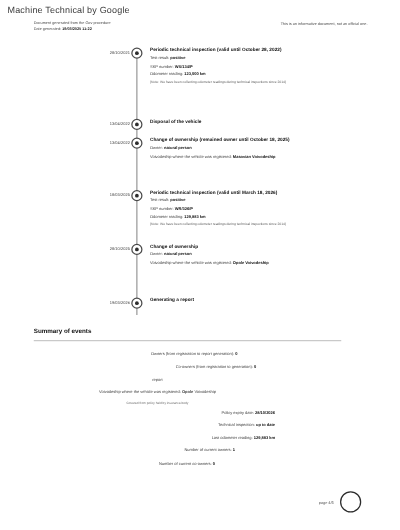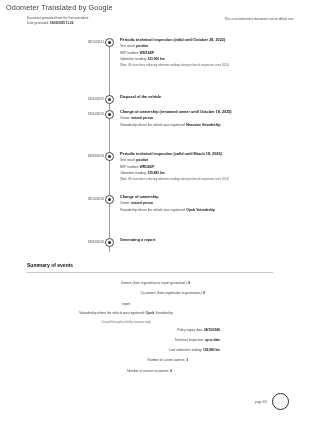--- a/index.html
+++ b/index.html
@@ -205,21 +205,21 @@
     border-radius: 50%;
     border: 1.1px solid #2b2b2b;
     box-sizing: border-box;
   }
 </style>
 </head>
 <body>
 
 <div class="page">
 
-  <div class="gtrans-banner">Odometer Translated by Google</div>
+  <div class="gtrans-banner">Machine Technical by Google</div>
 
   <div class="doc-meta">
     <div>Document generated from the Gov procedure</div>
     <div>
       <span>Date generated:</span>
       <b>19/03/2025 11:22</b>
     </div>
   </div>
 
   <div class="doc-note">This is an informative document, not an official one.</div>

